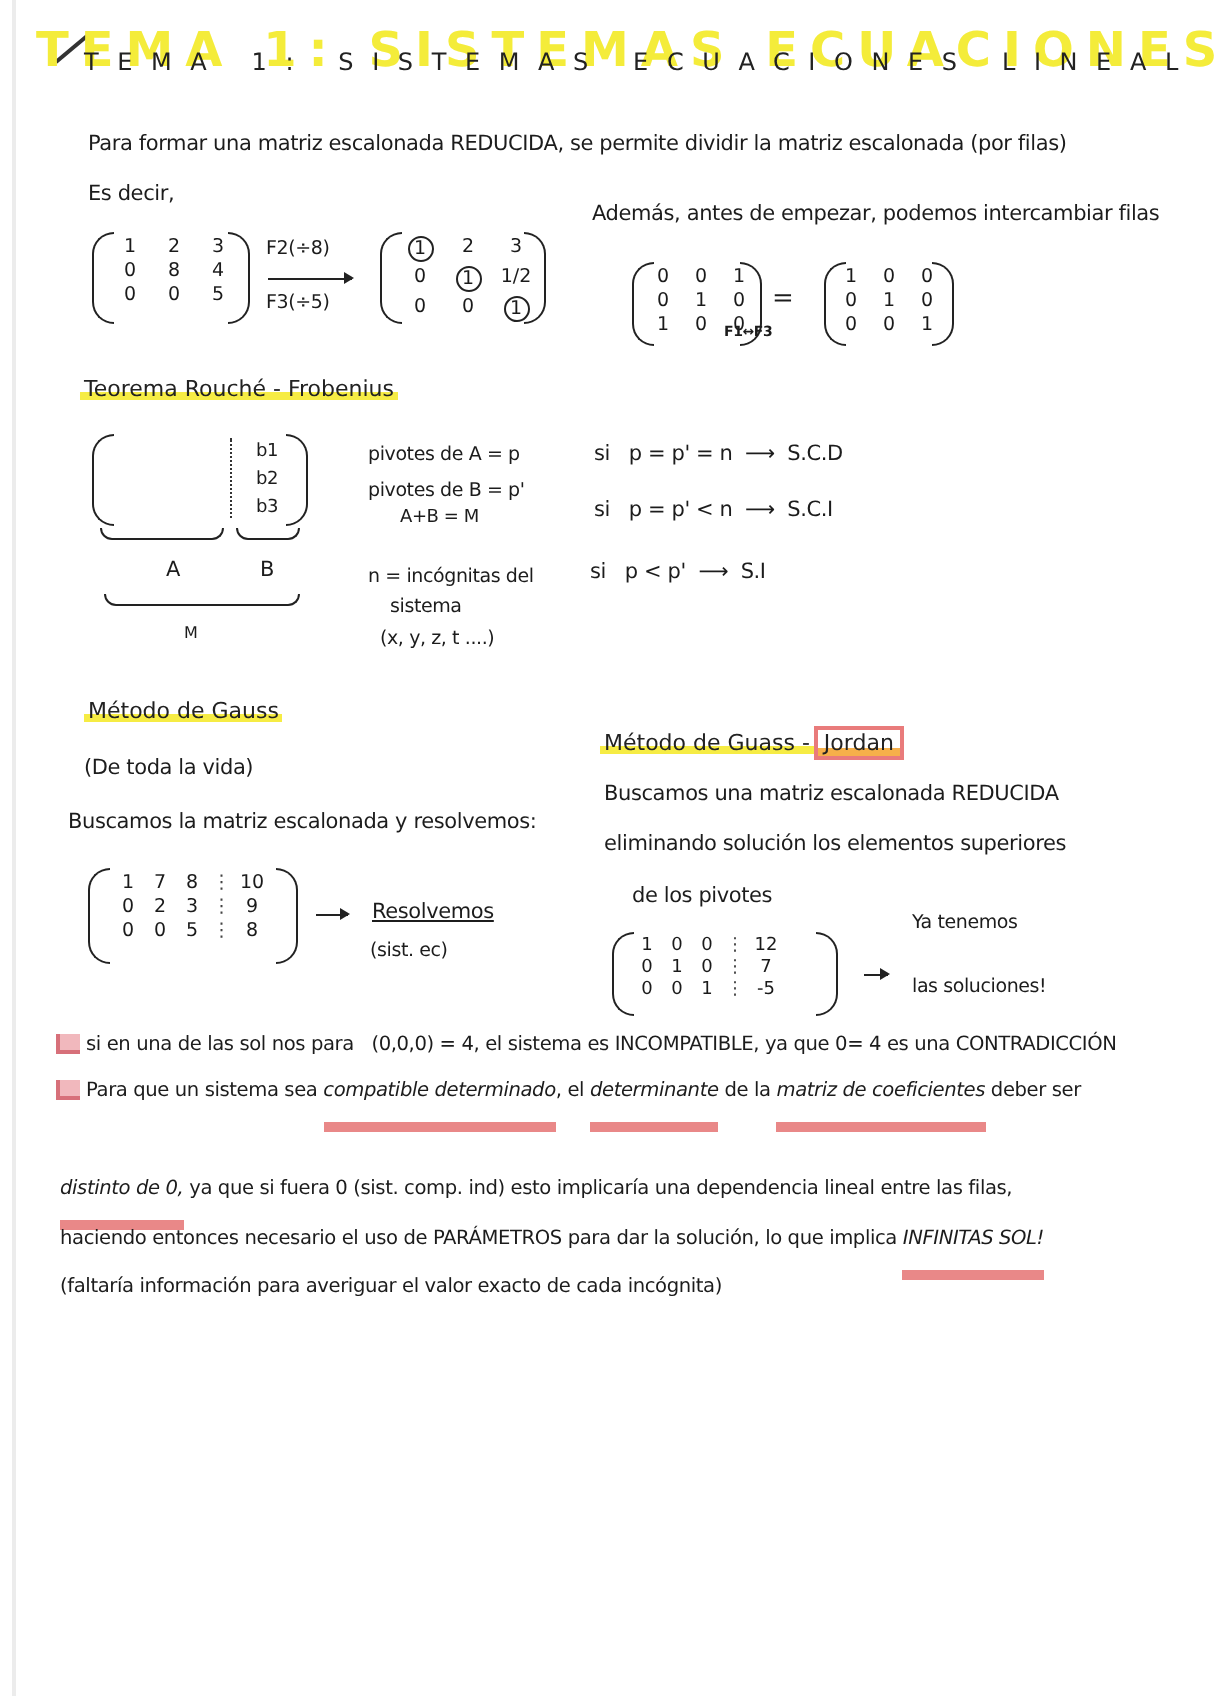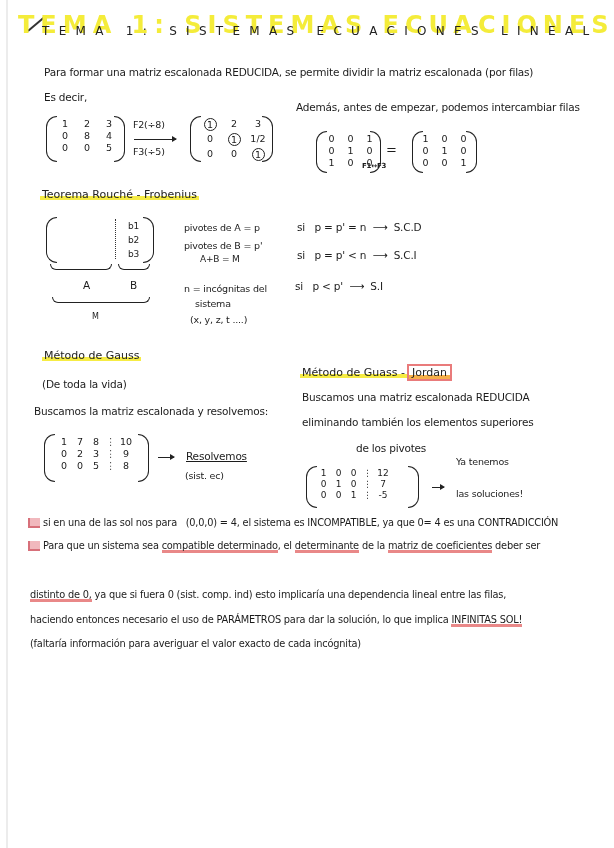--- a/index.html
+++ b/index.html
@@ -18,21 +18,21 @@
   .title-ink {
     position:absolute; left:42px; top:24px; white-space:nowrap;
     font-family:"DejaVu Sans", sans-serif; font-size:12px; letter-spacing:9.3px; color:#222;
   }
   .slash { position:absolute; left:28px; top:16px; width:22px; height:2px; background:#333; transform:rotate(-40deg); transform-origin:left center; top:30px; }
   .section {
     font-family:"DejaVu Sans", sans-serif; font-size:11px; color:#222; padding:0 2px;
     background:linear-gradient(transparent 62%, #f6ec44 62%, #f6ec44 92%, transparent 92%);
   }
   .boxed { border:2px solid #e97b7b; padding:0 3px; background:linear-gradient(transparent 70%, #f6b04a 70%); }
-  .ul-red { text-decoration:none; background:linear-gradient(transparent 80%, #e98888 80%); padding-bottom:2px; }
+  .ul-red { text-decoration:none; background:linear-gradient(transparent 80%, #e98888 80%); padding-bottom:15px;font-style:italic; }
   .mgrid { display:grid; gap:0 8px; font-family:"DejaVu Sans", sans-serif; font-size:9.5px; line-height:12px; text-align:center; }
   .mgrid span.c { border:1px solid #222; border-radius:50%; width:11px; height:11px; line-height:11px; display:inline-block; }
   .sep { color:#444; }
   .bullet { display:inline-block; width:10px; height:8px; border-left:2px solid #d7707a; border-bottom:2px solid #d7707a; background:#f1b8bd; margin-right:3px; vertical-align:middle; }
   .brace { position:absolute; border-bottom:1.5px solid #222; border-left:1.5px solid #222; border-right:1.5px solid #222; border-radius:0 0 8px 8px; height:5px; }
   .bigparen { position:absolute; border:1.5px solid #222; border-radius:14px; height:52px; width:10px; }
   .bigparen.l { border-right:none; border-top-right-radius:0; border-bottom-right-radius:0; }
   .bigparen.r { border-left:none; border-top-left-radius:0; border-bottom-left-radius:0; }
   .arrow { position:absolute; height:1.3px; background:#222; }
   .arrow::after { content:""; position:absolute; right:-1px; top:-3px; border-left:5px solid #222; border-top:3.5px solid transparent; border-bottom:3.5px solid transparent; }
@@ -181,22 +181,22 @@
   <div class="bigparen r" style="left:138px;top:434px;height:46px;"></div>
 </div>
 <div class="arrow" style="left:158px;top:457px;width:16px;"></div>
 <div class="abs hand" style="left:186px;top:450px;text-decoration:underline;">Resolvemos</div>
 <div class="abs hand" style="left:185px;top:470px;font-size:9.5px;text-align:center;">(sist. ec)</div>
 
 <div class="abs" style="left:300px;top:362px;">
   <span class="section">Método de Guass -</span><span class="section boxed">Jordan</span>
 </div>
 <div class="abs hand" style="left:302px;top:391px;">Buscamos una matriz escalonada REDUCIDA</div>
-<div class="abs hand" style="left:302px;top:416px;">eliminando también los elementos superiores</div>
-<div class="abs hand" style="left:316px;top:442px;margin-left:40px;">de los pivotes</div>
+<div class="abs hand" style="left:302px;top:416px;">eliminando solución los elementos superiores</div>
+<div class="abs hand" style="left:316px;top:442px;">de los pivotes</div>
 <div>
   <div class="bigparen l" style="left:306px;top:466px;height:40px;"></div>
   <div class="mgrid abs" style="left:318px;top:468px;grid-template-columns:repeat(3,11px) 8px 16px;gap:0 4px;font-size:9px;line-height:11px;">
     <span>1</span>
       <span>0</span>
       <span>0</span>
       <span class="sep">⋮</span>
       <span>12</span>
     <span>0</span>
       <span>1</span>

